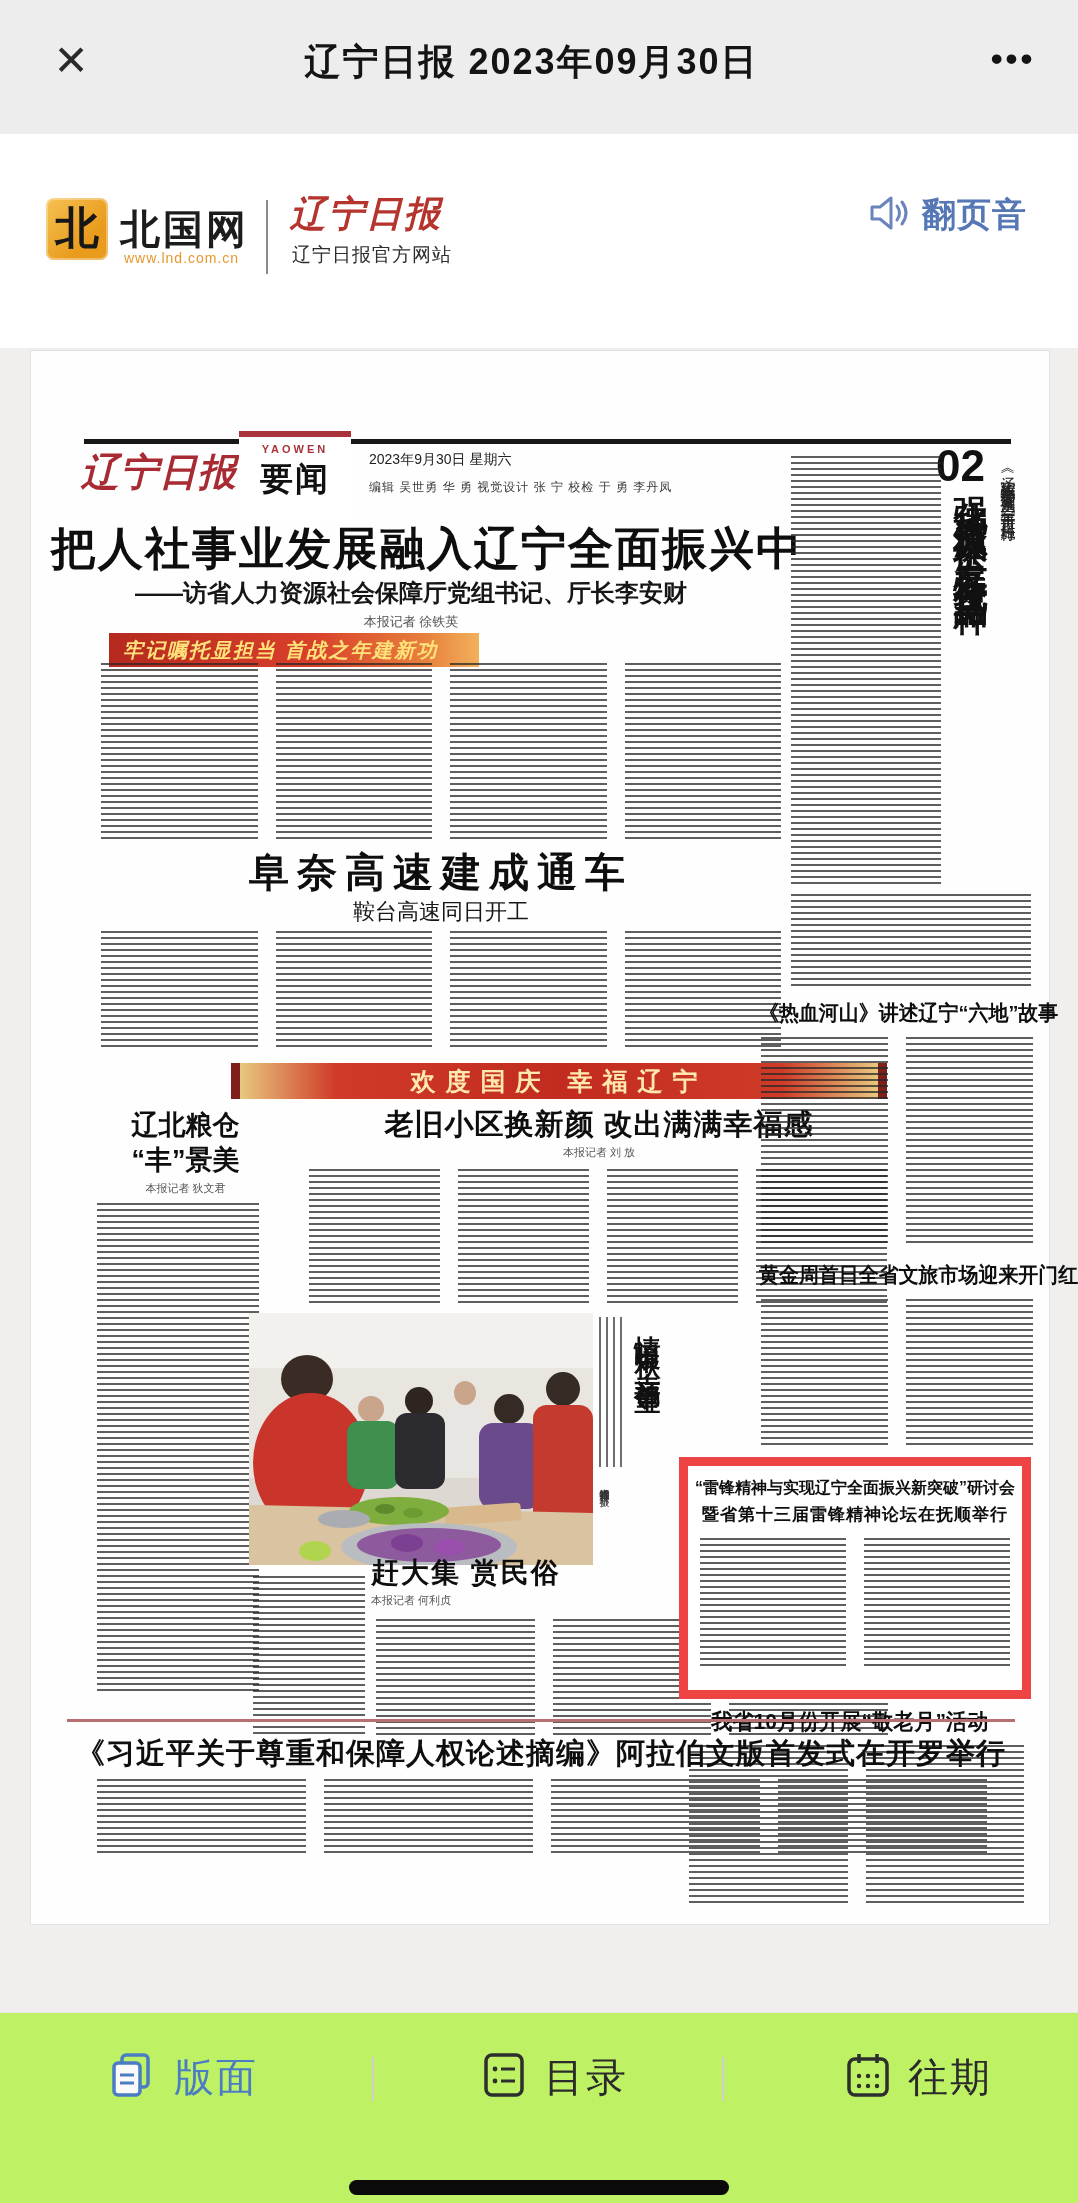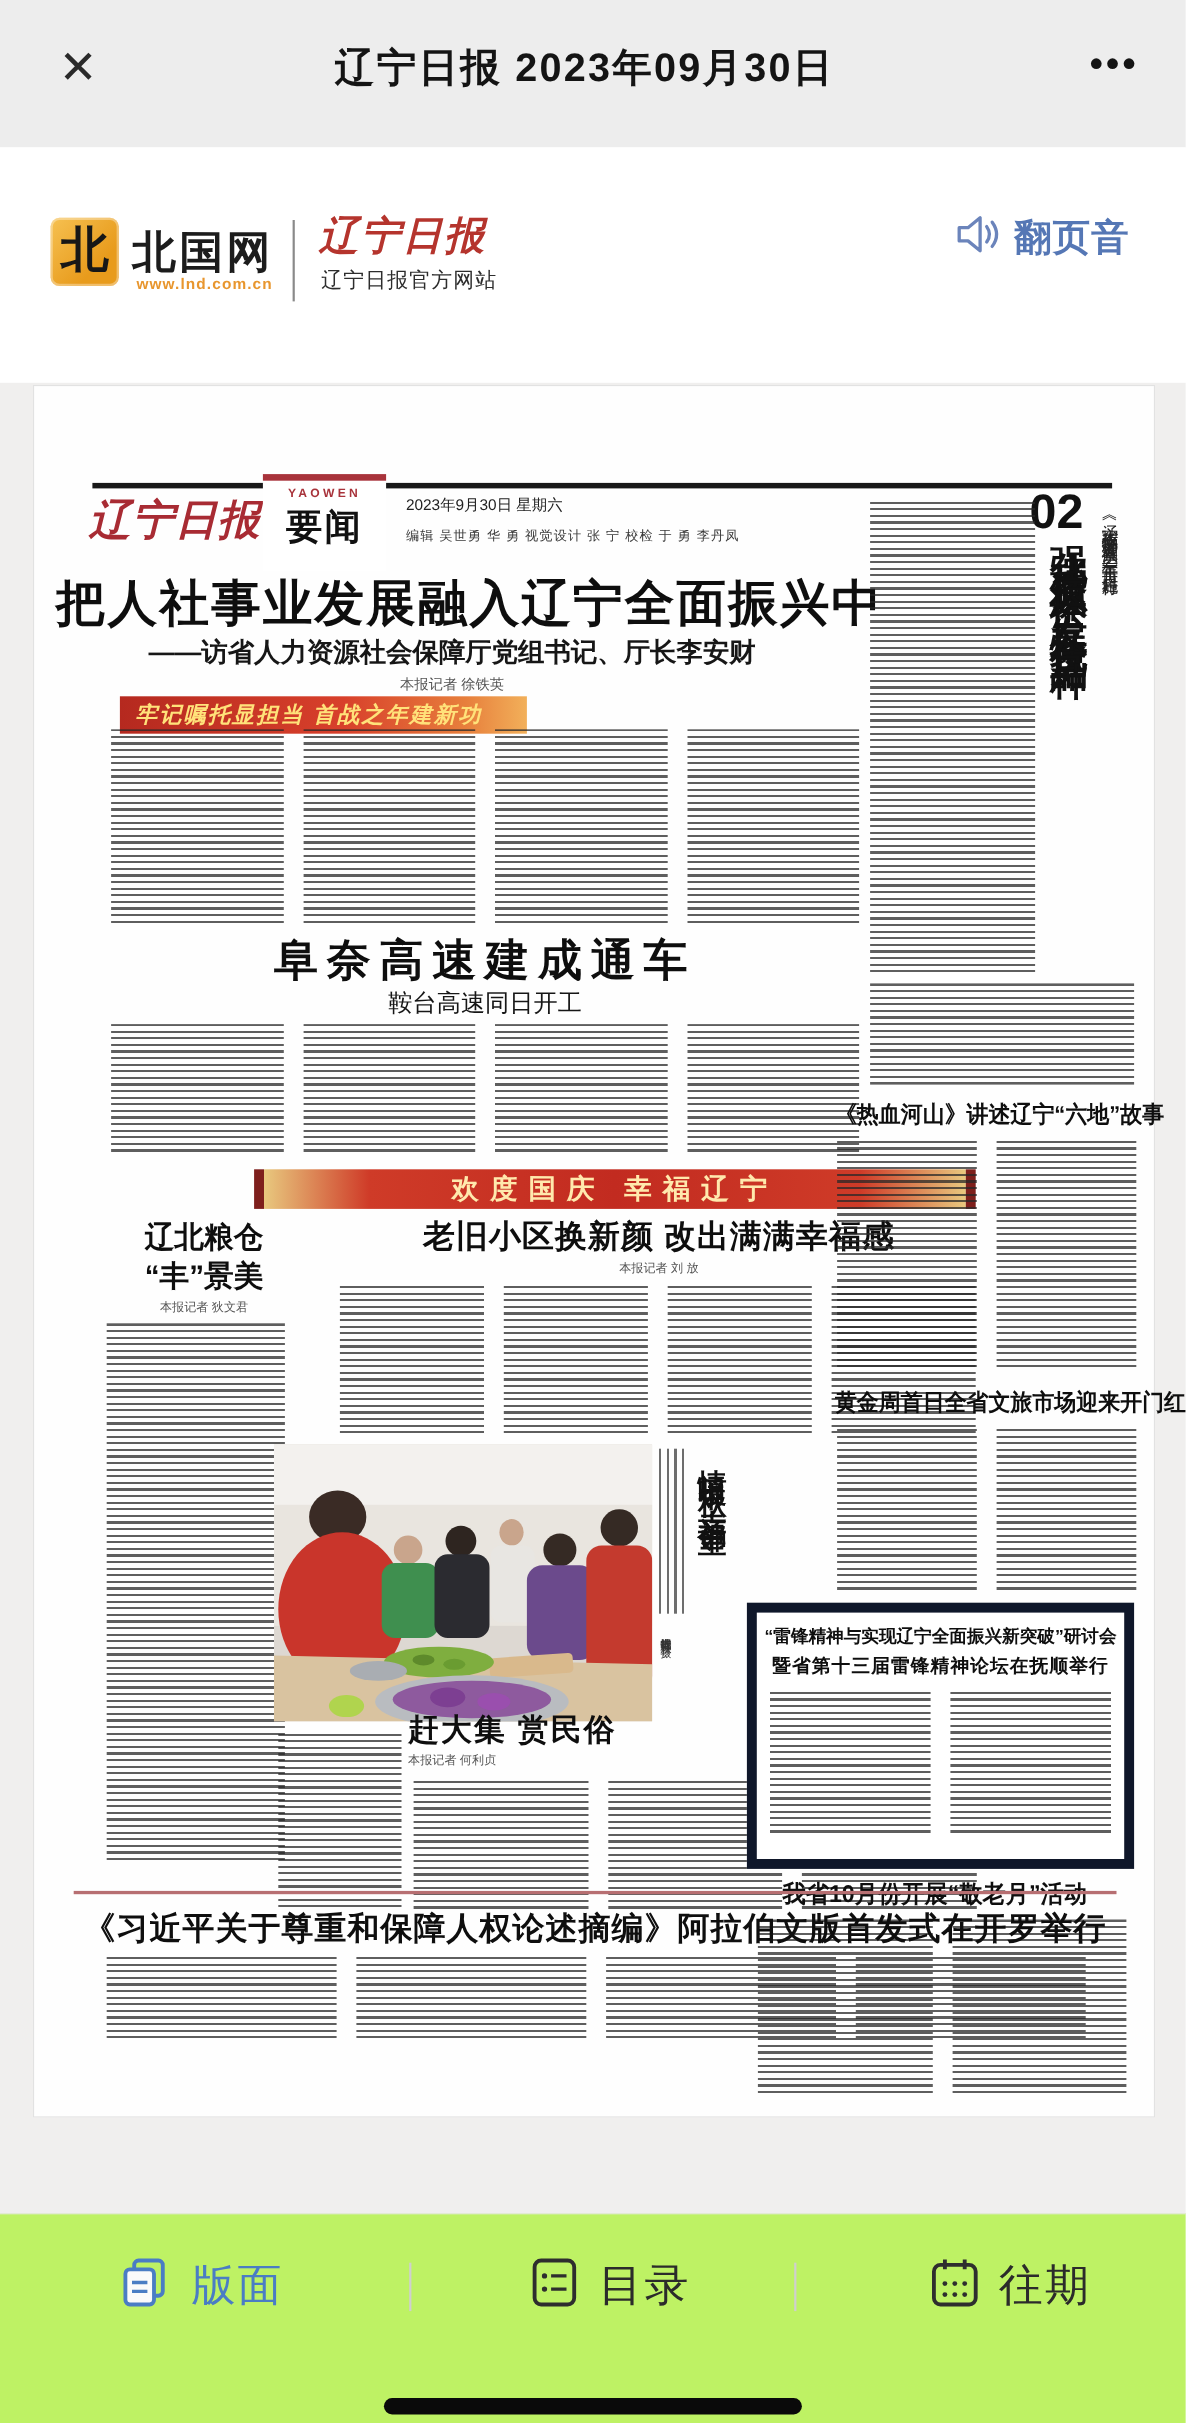--- a/index.html
+++ b/index.html
@@ -11,21 +11,21 @@
   .topbar .title{left:0;top:38px;width:1063px;text-align:center;font-size:36px;font-weight:bold;color:#141414;letter-spacing:2px;}
   .closeicon{left:48px;top:38px;width:46px;height:46px;font-size:42px;color:#2a2a2a;line-height:46px;text-align:center;font-weight:400;}
   .moreicon{left:978px;top:28px;width:70px;height:60px;font-size:34px;color:#141414;letter-spacing:3px;line-height:60px;text-align:center;font-weight:bold;}
   
   .siteheader{left:0;top:134px;width:1078px;height:214px;background:#ffffff;}
   .logosq{left:46px;top:64px;width:62px;height:62px;border-radius:8px;
           background:linear-gradient(135deg,#f6c152,#e89b1c 70%);
           color:#171717;font-size:44px;font-weight:bold;text-align:center;line-height:60px;
           box-shadow:inset 0 0 0 2px rgba(255,255,255,.35);}
   .logoname{left:120px;top:68px;font-size:40px;font-weight:bold;color:#1c1c1c;letter-spacing:3px;}
-  .logourl{left:124px;top:116px;font-size:14px;color:#e8962e;letter-spacing:1px;font-weight:bold;}
+  .logourl{left:124px;top:116px;font-size:14px;color:#e8962e;letter-spacing:1px;font-weight:normal;}
   .hdivider{left:266px;top:66px;width:2px;height:74px;background:#8a8a8a;}
   .brandscript{left:290px;top:56px;font-size:36px;font-weight:bold;font-style:italic;color:#b5342d;
                font-family:"Liberation Serif","DejaVu Serif",serif;letter-spacing:2px;}
   .brandcaption{left:292px;top:108px;font-size:19px;color:#2d2d2d;letter-spacing:1px;}
   .sound{left:866px;top:56px;display:flex;align-items:center;gap:10px;}
   .soundlabel{font-size:34px;color:#5577b5;font-weight:bold;letter-spacing:1px;}
   
   .content{left:0;top:348px;width:1078px;height:1664px;background:#f0efee;}
   .paper{left:30px;top:2px;width:1018px;height:1573px;background:#fefefe;border:1px solid #e2e2e2;}
   .tx{background-image:repeating-linear-gradient(180deg,rgba(40,40,40,.75) 0 2px,rgba(0,0,0,0) 2px 6px);filter:blur(.3px);}
@@ -68,21 +68,21 @@
   .granary2{left:62px;top:791px;width:185px;font-size:27px;}
   .granaryby{left:62px;top:830px;width:185px;font-size:11px;color:#555;}
   .commtitle{left:280px;top:754px;width:576px;font-size:29px;letter-spacing:1px;}
   .commby{left:280px;top:794px;width:576px;font-size:11px;color:#555;}
   .phcaptitle{left:600px;top:964px;height:252px;font-size:26px;font-weight:bold;color:#111;letter-spacing:6px;}
   .phcredit{left:566px;top:1130px;height:110px;font-size:10px;color:#333;}
   .fairtitle{left:340px;top:1203px;width:250px;font-size:28px;letter-spacing:2px;}
   .fairby{left:340px;top:1242px;width:250px;font-size:11px;color:#555;}
   .hexuetitle{left:728px;top:648px;width:280px;font-size:21px;transform:scaleX(.95);transform-origin:left;}
   .gwtitle{left:728px;top:910px;width:280px;font-size:21px;transform:scaleX(.95);transform-origin:left;}
-  .redbox{left:648px;top:1106px;width:352px;height:242px;border:9px solid #0f172a;background:#fff;box-sizing:border-box;}
+  .redbox{left:648px;top:1106px;width:352px;height:242px;border:9px solid #ef4444;background:#fff;box-sizing:border-box;}
   .lftitle1{margin-top:12px;font-size:16px;}
   .lftitle2{margin-top:4px;font-size:17px;letter-spacing:1px;}
   .eldertitle{left:658px;top:1356px;width:335px;font-size:22px;transform:scaleX(.96);transform-origin:left;}
   .hrline{left:36px;top:1368px;width:948px;height:3px;background:#b76f72;}
   .hrtitle{left:36px;top:1383px;width:948px;font-size:29px;letter-spacing:1px;}
   
   .navbar{left:0;top:2012px;width:1078px;height:191px;background:#bef264;border-top:1px solid #e8e8e8;}
   .navitem{top:32px;height:64px;display:flex;align-items:center;gap:14px;}
   .navlabel{font-size:40px;color:#2b2b2b;letter-spacing:2px;}
   .navitem.active .navlabel{color:#4a7dc4;}

